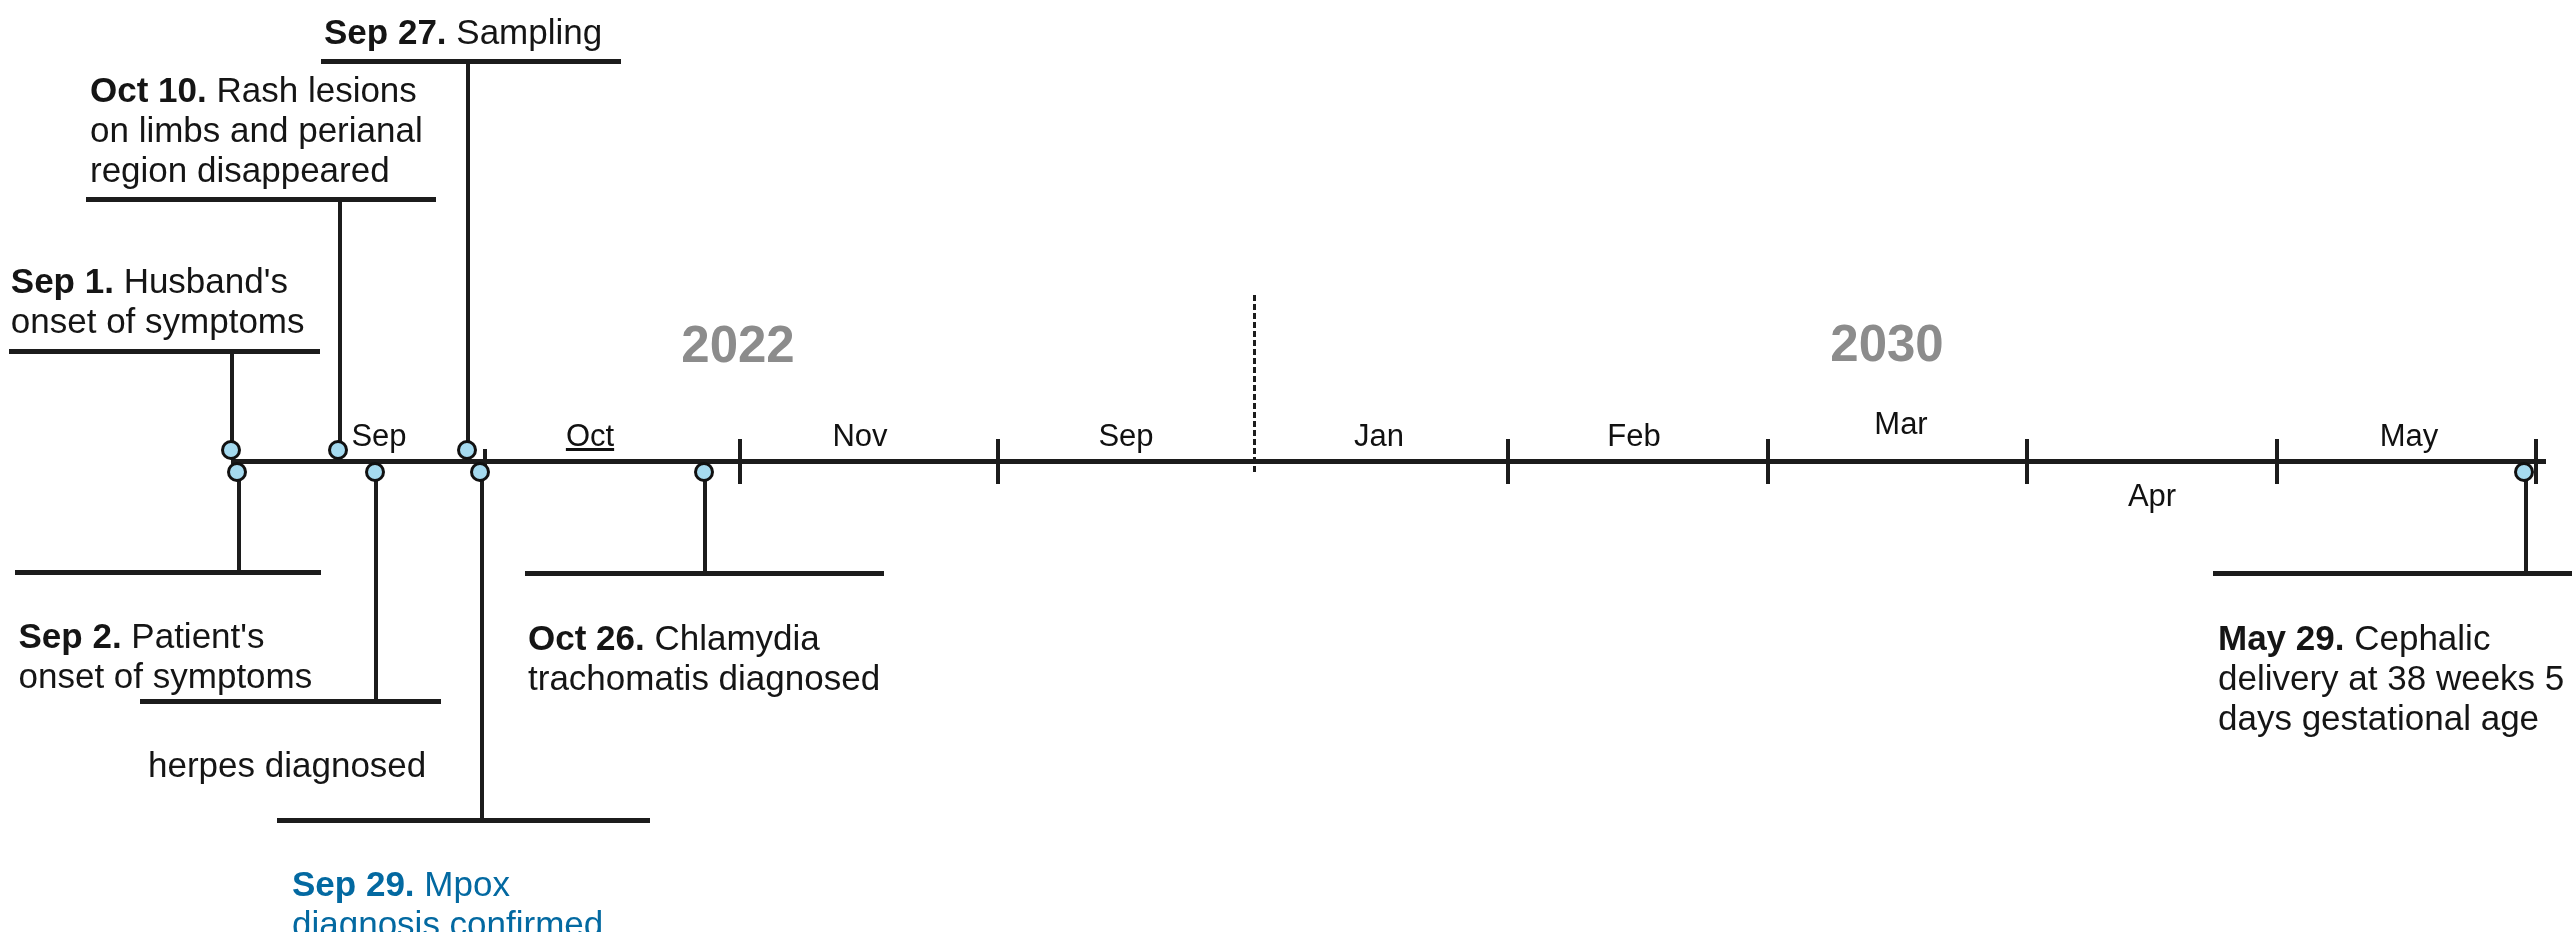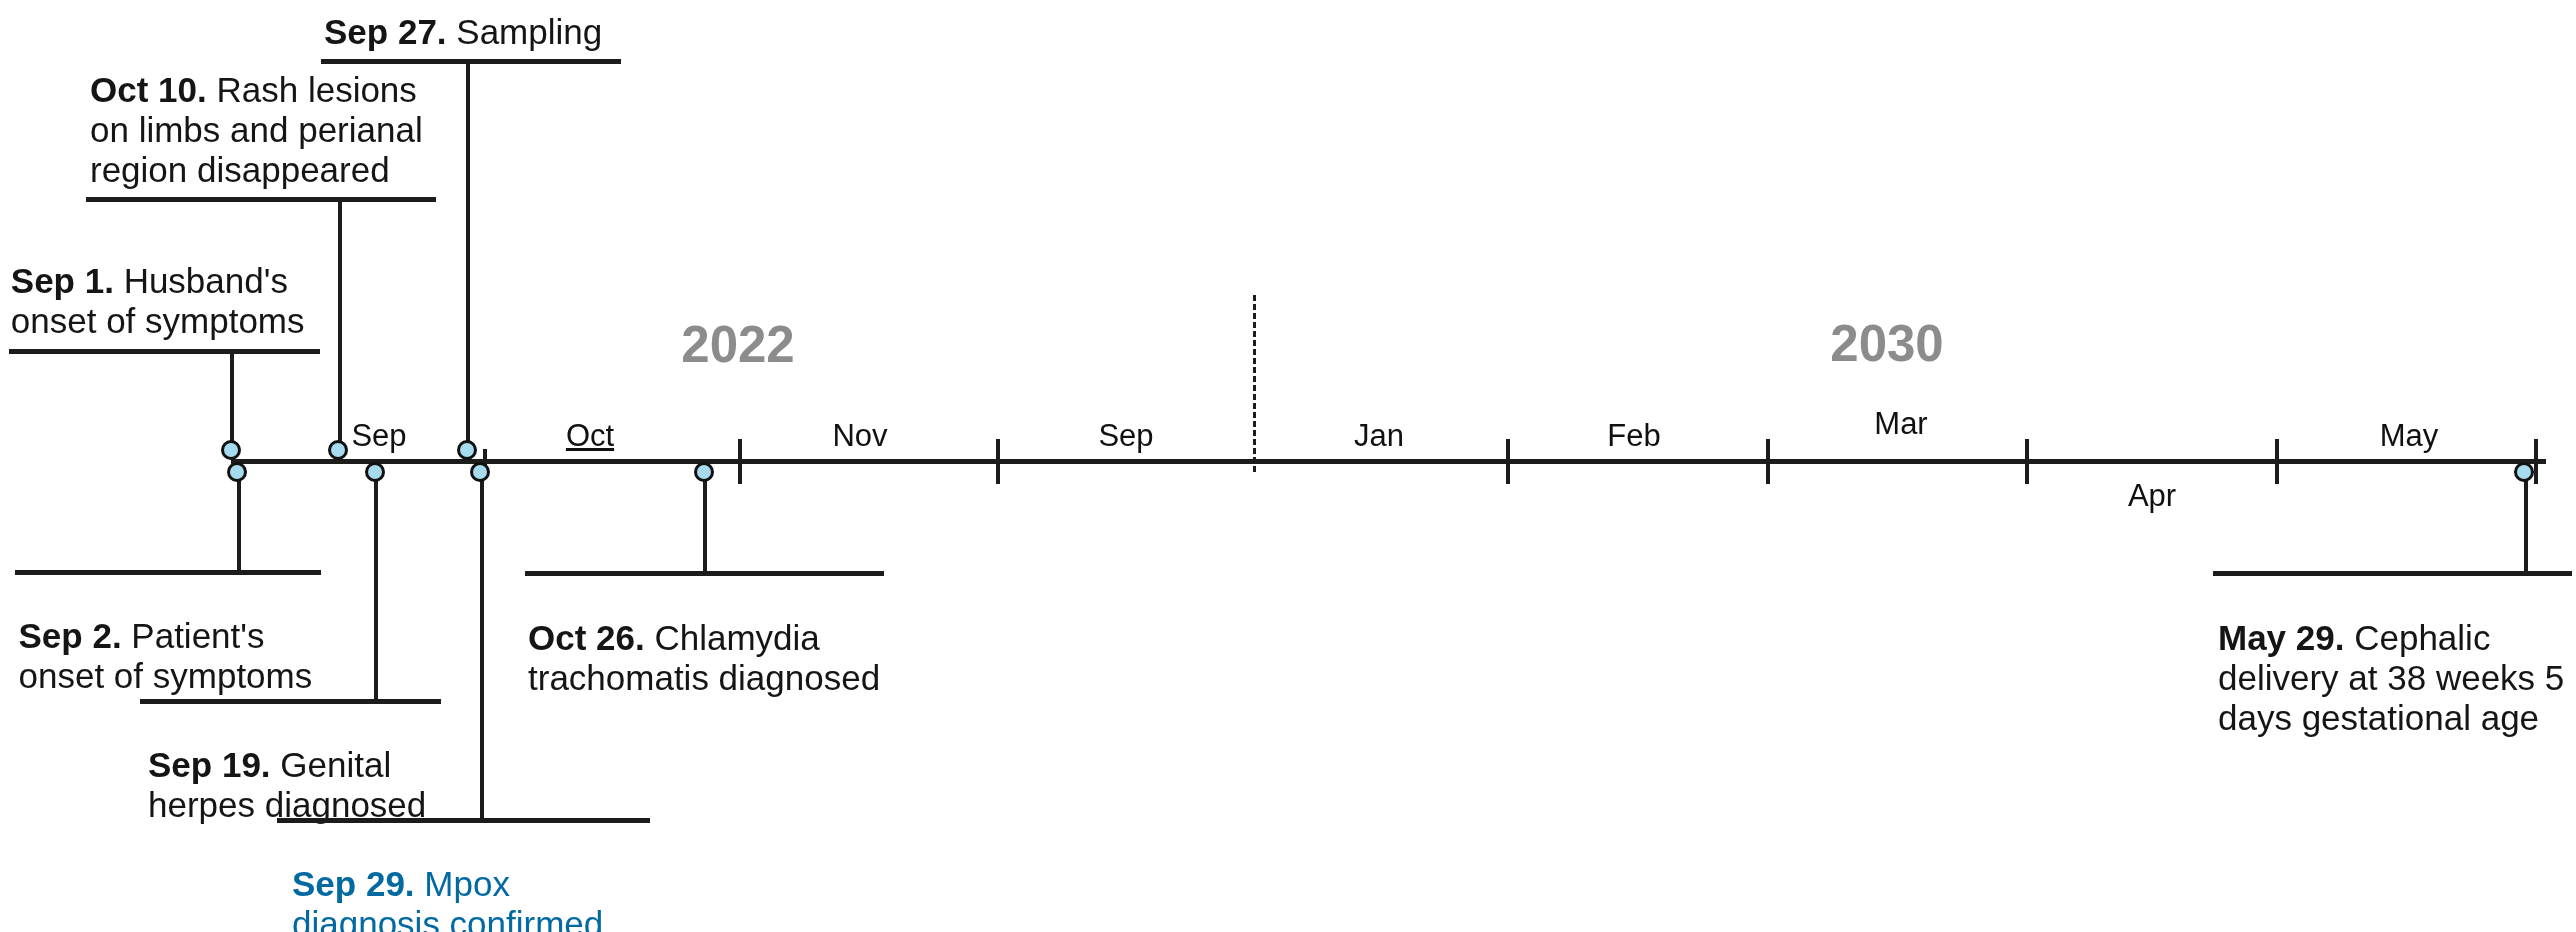--- a/index.html
+++ b/index.html
@@ -103,21 +103,20 @@
       <div class="rule" style="left: 15.4px; top: 570px; width: 306px; background: rgb(28, 28, 28);"></div>
       <div class="marker" style="left: 227px; top: 462px; background: rgb(165, 218, 239); border-color: rgb(17, 17, 17);"></div>
       <div class="event-text" style="left: 18.5px; top: 592px; color: rgb(21, 21, 21);">
         <div><b>Sep 2.</b> Patient's</div>
         <div>onset of symptoms</div>
       </div>
       <div class="connector" style="left: 374px; top: 473px; height: 228px; background: rgb(28, 28, 28);"></div>
       <div class="rule" style="left: 140px; top: 699px; width: 301px; background: rgb(28, 28, 28);"></div>
       <div class="marker" style="left: 365px; top: 462px; background: rgb(165, 218, 239); border-color: rgb(17, 17, 17);"></div>
       <div class="event-text" style="left: 148px; top: 721px; color: rgb(21, 21, 21);">
-        <div><b>Sep 19.</b> Genital</div>
         <div>herpes diagnosed</div>
       </div>
       <div class="connector" style="left: 480px; top: 473px; height: 348px; background: rgb(28, 28, 28);"></div>
       <div class="rule" style="left: 277px; top: 818px; width: 373px; background: rgb(28, 28, 28);"></div>
       <div class="marker" style="left: 470px; top: 462px; background: rgb(165, 218, 239); border-color: rgb(17, 17, 17);"></div>
       <div class="event-text" style="left: 292px; top: 840px; color: #0369a1;">
         <div><b>Sep 29.</b> Mpox</div>
         <div>diagnosis confirmed</div>
       </div>
       <div class="connector" style="left: 703px; top: 473px; height: 101px; background: rgb(28, 28, 28);"></div>

